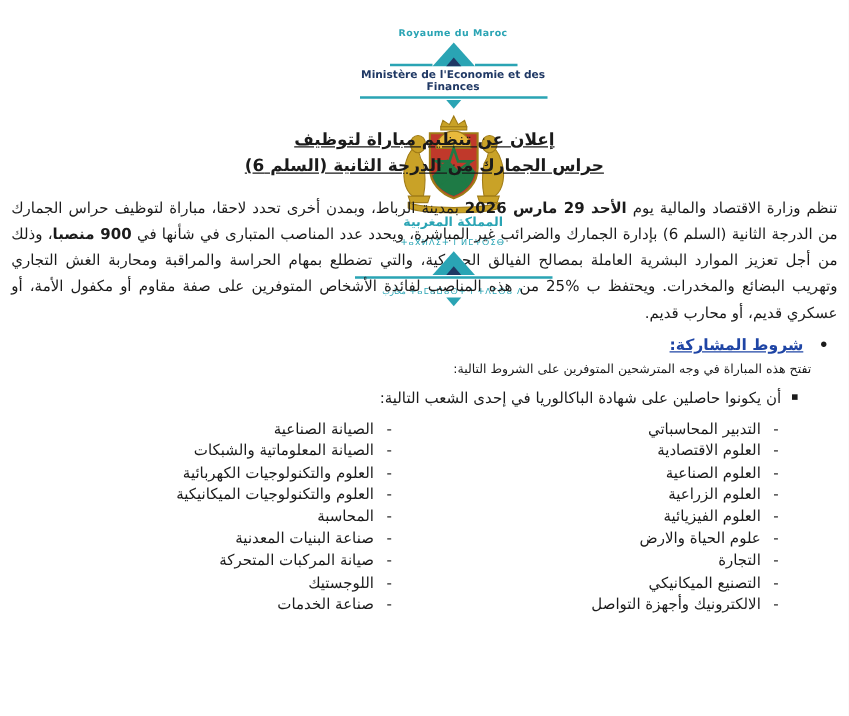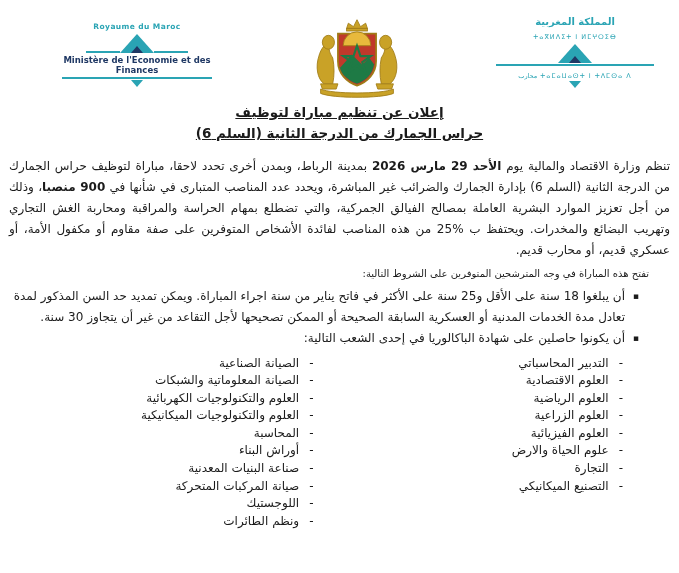--- a/index.html
+++ b/index.html
@@ -2,21 +2,21 @@
 <html lang="ar"><head>
 <meta charset="utf-8">
 <style>
   * { margin:0; padding:0; box-sizing:border-box; }
   body { background:#e8e8e8; font-family:"DejaVu Sans", sans-serif; }
   .page {
     width:679px; height:573px; background:#ffffff; margin:0 auto;
     position:relative; overflow:hidden; color:#1b1b1b;
   }
   
-  .header { display:flex; align-items:flex-start; padding:14px 20px 0 52px; height:92px; }
+  .header { display:flex; align-items:center; padding:14px 6px 0 52px; height:92px;flex-direction:column; }
   .logo-fr { width:170px; text-align:center; padding-top:8px; }
   .fr-kingdom { color:#2aa4b4; font-size:7.5px; font-weight:bold; letter-spacing:.4px; }
   .tri-row { display:flex; align-items:flex-end; justify-content:center; margin-top:3px; }
   .hline { height:2px; background:#2aa4b4; width:34px; margin-bottom:0; }
   .tri { width:0; height:0; border-left:17px solid transparent; border-right:17px solid transparent;
          border-bottom:19px solid #2aa4b4; position:relative; }
   .tri::after { content:""; position:absolute; left:-6px; top:12px; width:0; height:0;
          border-left:6px solid transparent; border-right:6px solid transparent;
          border-bottom:7px solid #1f3864; }
   .fr-ministry { color:#1f3864; font-size:8.5px; font-weight:bold; margin-top:2px; }
@@ -113,47 +113,49 @@
     </div>
   </div>
 
   <div class="title">
     <div>إعلان عن تنظيم مباراة لتوظيف</div>
     <div>حراس الجمارك من الدرجة الثانية (السلم 6)</div>
   </div>
 
   <p class="intro"><span>تنظم وزارة الاقتصاد والمالية يوم </span><b>الأحد 29 مارس 2026</b><span> بمدينة الرباط، وبمدن أخرى تحدد لاحقا، مباراة لتوظيف حراس الجمارك من الدرجة الثانية (السلم 6) بإدارة الجمارك والضرائب غير المباشرة، ويحدد عدد المناصب المتبارى في شأنها في </span><b>900 منصبا</b><span>، وذلك من أجل تعزيز الموارد البشرية العاملة بمصالح الفيالق الجمركية، والتي تضطلع بمهام الحراسة والمراقبة ومحاربة الغش التجاري وتهريب البضائع والمخدرات. ويحتفظ ب %25 من هذه المناصب لفائدة الأشخاص المتوفرين على صفة مقاوم أو مكفول الأمة، أو عسكري قديم، أو محارب قديم.</span></p>
 
+  <div class="cond-heading">
+    <span>شروط المشاركة:</span>
+  </div>
   <div class="cond-intro">تفتح هذه المباراة في وجه المترشحين المتوفرين على الشروط التالية:</div>
 
   <div class="cond-list">
-    <div class="cond-item">أن يبلغوا 18 سنة على الأقل و25 سنة على الأكثر في فاتح يناير من سنة اجراء المباراة. ويمكن تمديد حد السن المذكور لمدة تعادل مدة الخدمات المدنية أو العسكرية السابقة الصحيحة أو الممكن تصحيحها لأجل التقاعد من غير أن يتجاوز 30 سنة.</div>
     <div class="cond-item">أن يكونوا حاصلين على شهادة الباكالوريا في إحدى الشعب التالية:</div>
   </div>
 
   <div class="specialties">
     <div class="spec-col right">
       <div class="spec-item">التدبير المحاسباتي</div>
       <div class="spec-item">العلوم الاقتصادية</div>
-      <div class="spec-item">العلوم الرياضية</div>
+      <div class="spec-item">العلوم الصناعية</div>
       <div class="spec-item">العلوم الزراعية</div>
       <div class="spec-item">العلوم الفيزيائية</div>
       <div class="spec-item">علوم الحياة والارض</div>
       <div class="spec-item">التجارة</div>
       <div class="spec-item">التصنيع الميكانيكي</div>
+      <div class="spec-item">الالكترونيك وأجهزة التواصل</div>
 
     </div>
     <div class="spec-col left">
       <div class="spec-item">الصيانة الصناعية</div>
       <div class="spec-item">الصيانة المعلوماتية والشبكات</div>
       <div class="spec-item">العلوم والتكنولوجيات الكهربائية</div>
       <div class="spec-item">العلوم والتكنولوجيات الميكانيكية</div>
       <div class="spec-item">المحاسبة</div>
-      <div class="spec-item">أوراش البناء</div>
       <div class="spec-item">صناعة البنيات المعدنية</div>
       <div class="spec-item">صيانة المركبات المتحركة</div>
       <div class="spec-item">اللوجستيك</div>
-      <div class="spec-item">ونظم الطائرات</div>
+      <div class="spec-item">صناعة الخدمات</div>
 
     </div>
   </div>
 
 </div>
 
 </body></html>

